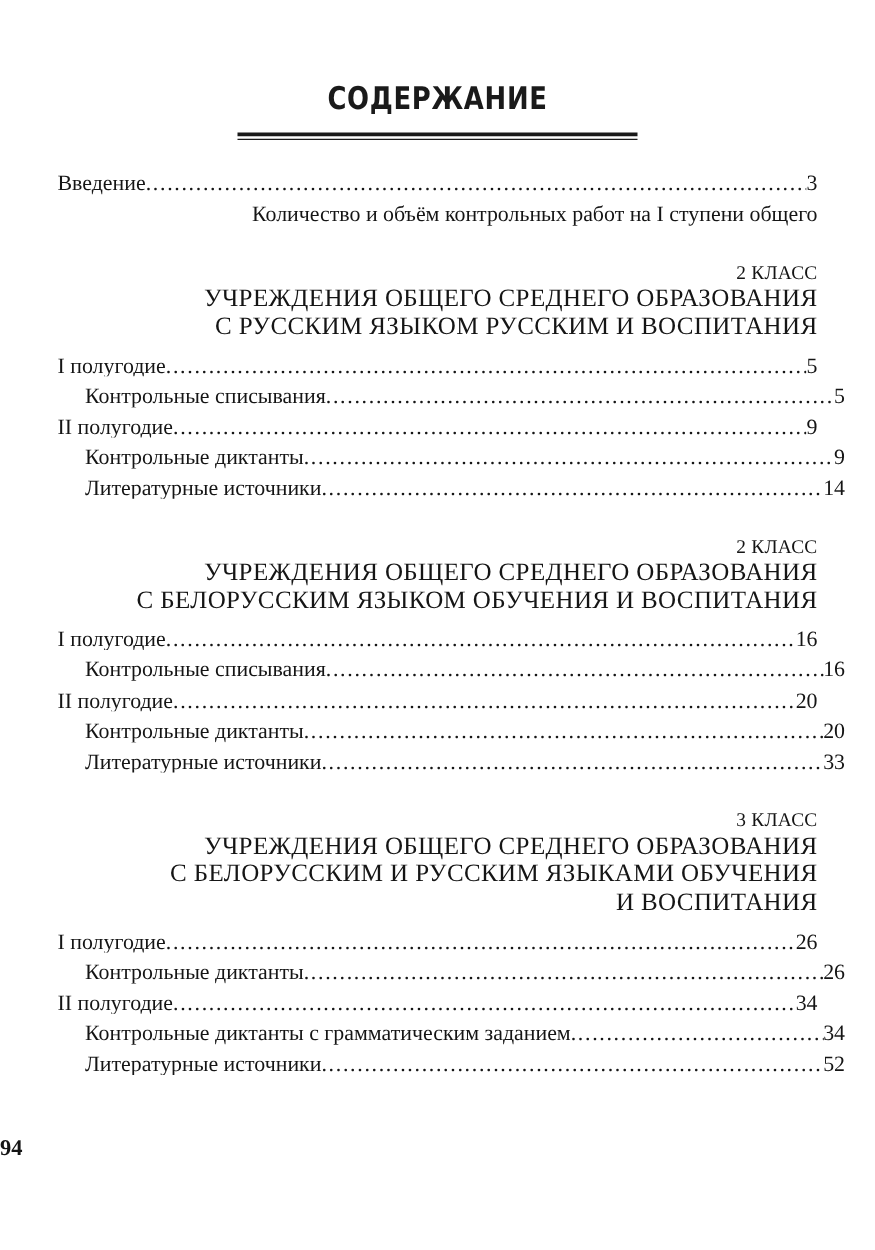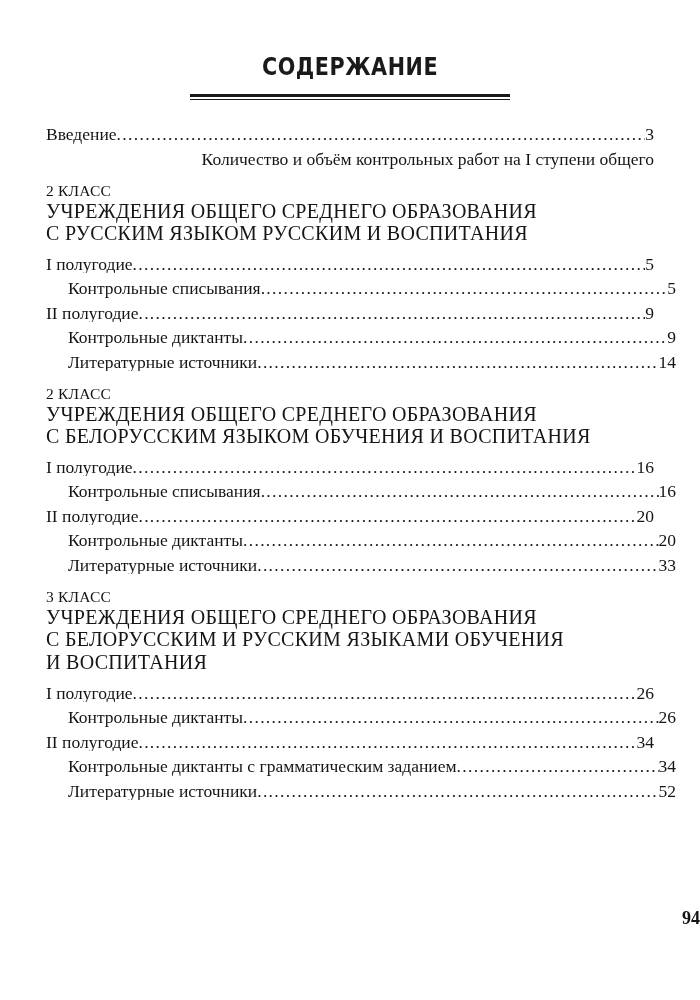--- a/index.html
+++ b/index.html
@@ -15,21 +15,21 @@
     color: #151515;
     -webkit-font-smoothing: antialiased;
   }
 
   .page {
     position: absolute;
     left: 0; top: 0;
     width: 700px;
     height: 1000px;
     box-sizing: border-box;
-    padding: 0 46px;
+    padding: 12px 46px;
   }
 
   
   .toc-title {
     margin: 0;
     padding-top: 52px;
     text-align: center;
     font-family: "DejaVu Sans Condensed", "Liberation Sans Narrow", "Liberation Sans", sans-serif;
     font-weight: bold;
     font-size: 25px;
@@ -102,42 +102,42 @@
     margin: 0 0 7px 0;
   }
   .entry-wrapped .wrap-first {
     white-space: normal;
     margin-bottom: 7px;
     text-align: right;
   }
 
   
   .section-head {
-    text-align: left;
-    margin: 14px 0 11px 0;
+    text-align: right;
+    margin: 30px 0 11px 0;
     line-height: 1.13;
   }
   .section-head .sh-klass {
     display: block;
     font-size: 15.5px;
     letter-spacing: 0.2px;
   }
   .section-head .sh-line {
     display: block;
     font-size: 20px;
     letter-spacing: 0.3px;
   }
 
   
   .folio {
     position: absolute;
     left: 0;
     right: 0;
     top: 908px;
-    text-align: right;
+    text-align: left;
     font-size: 18px;
     font-weight: bold;
   }
 </style>
 </head>
 <body>
 
 <div class="page">
 
   <h1 class="toc-title">СОДЕРЖАНИЕ</h1>

